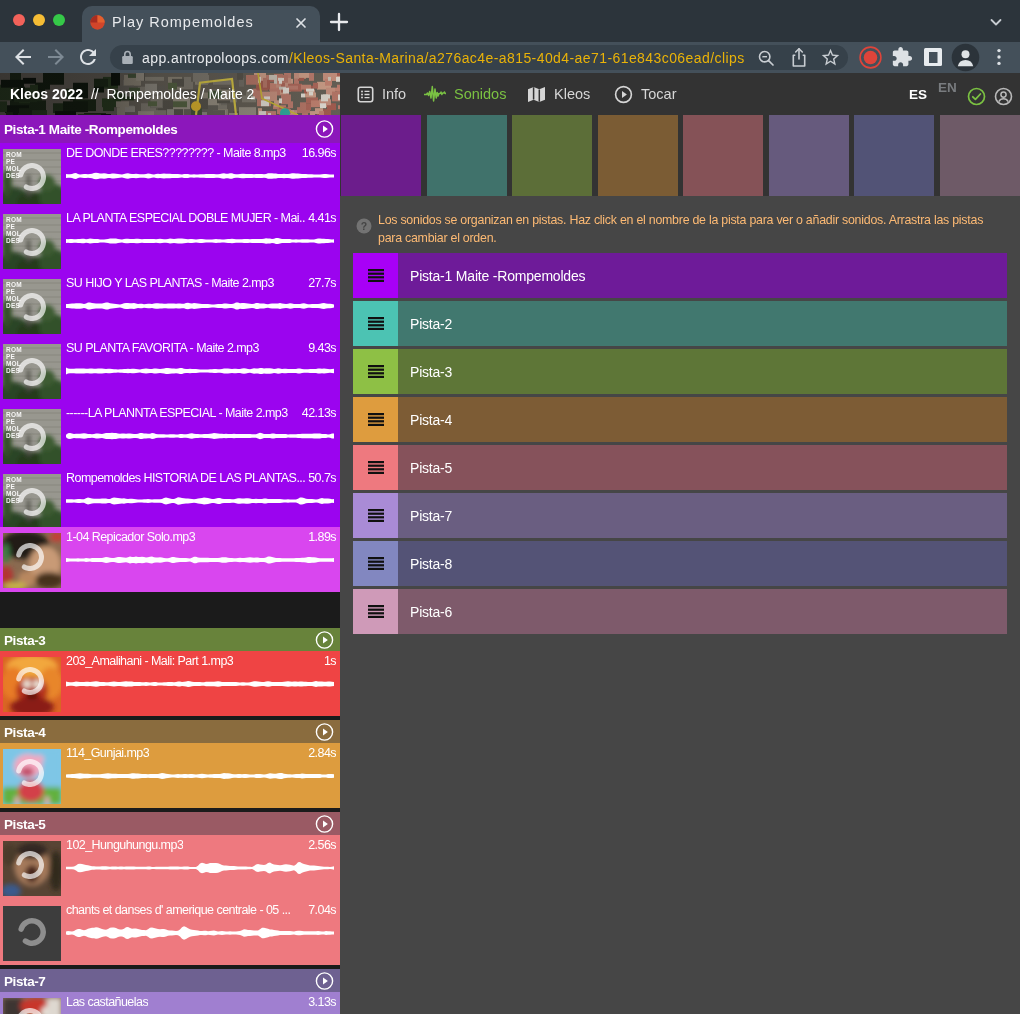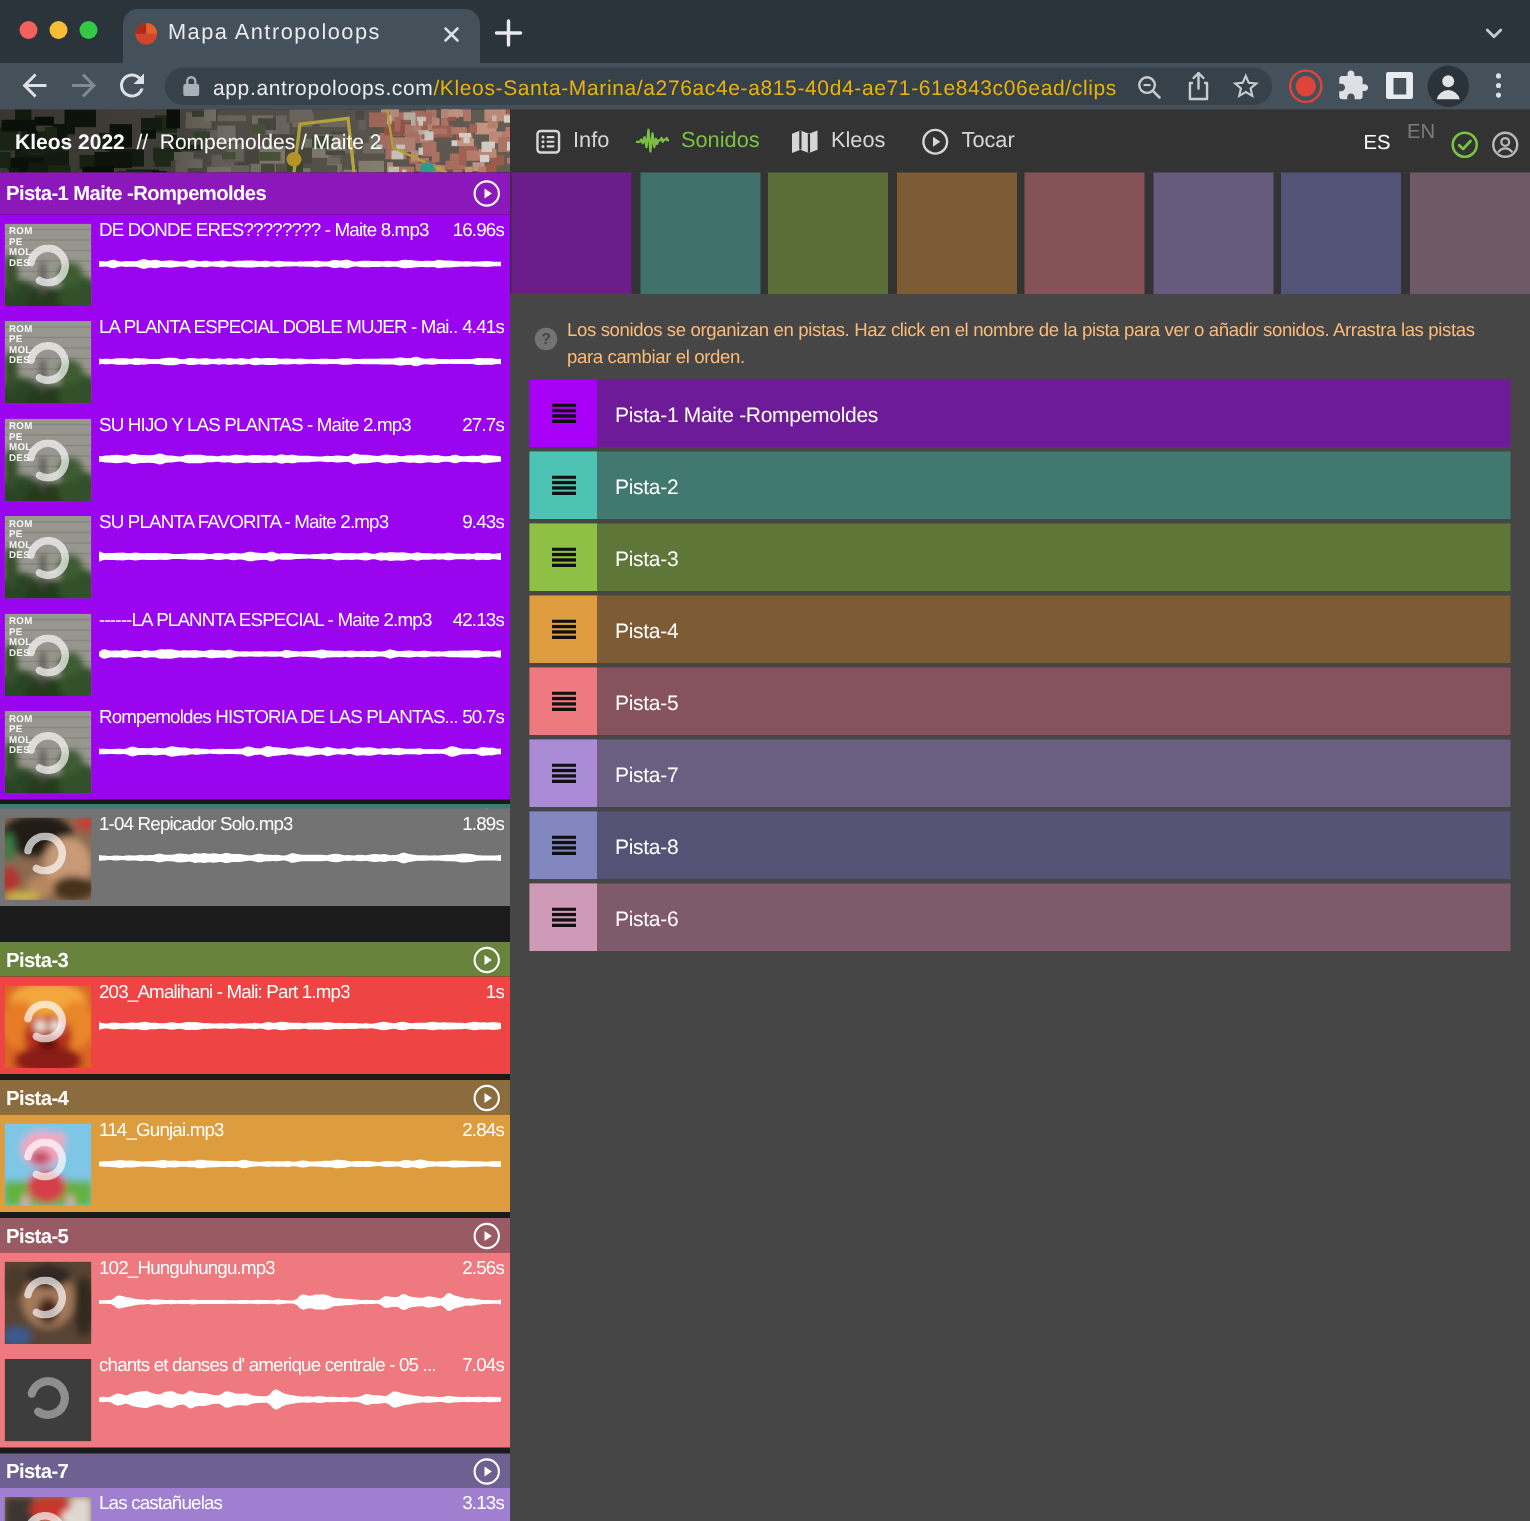--- a/index.html
+++ b/index.html
@@ -34,21 +34,21 @@
 <div id="tabstrip"></div>
 <div id="tab"></div>
 <div class="tl" style="left:13px;background:#f3625a"></div>
 <div class="tl" style="left:33px;background:#f6bd35"></div>
 <div class="tl" style="left:53px;background:#35c948"></div>
 <div class="abs" style="left:90px;top:15px"><svg width="15" height="15" viewBox="0 0 15 15">
       <circle cx="7.5" cy="7.5" r="7.2" fill="#d2452a"></circle>
       <path d="M7.5 .3 A7.2 7.2 0 0 0 .3 7.5 L7.5 7.5 Z" fill="#a82c20"></path>
       <path d="M14.7 7.5 A7.2 7.2 0 0 0 7.5 .3 L7.5 7.5 Z" fill="#e4602e"></path>
     </svg></div>
-<div class="abs" style="left:112px;top:14px;color:#e8eaed;font-size:14.5px;letter-spacing:1px">Mapa Antropoloops</div>
+<div class="abs" style="left:112px;top:14px;color:#e8eaed;font-size:14.5px;letter-spacing:1px">Play Rompemoldes</div>
 <div class="abs" style="left:294px;top:16px"><svg width="14" height="14" viewBox="0 0 14 14">
       <path d="M3 3 L11 11 M11 3 L3 11" stroke="#dde1e5" stroke-width="1.7" stroke-linecap="round"></path>
     </svg></div>
 <div class="abs" style="left:327px;top:10px"><svg width="24" height="24" viewBox="0 0 24 24">
       <path d="M12 4 V20 M4 12 H20" stroke="#e8eaed" stroke-width="2.3" stroke-linecap="round"></path>
     </svg></div>
 <div class="abs" style="left:988px;top:14px"><svg width="16" height="16" viewBox="0 0 16 16">
       <path d="M3.5 6 L8 10.5 L12.5 6" fill="none" stroke="#c7ccd1" stroke-width="1.8" stroke-linecap="round" stroke-linejoin="round"></path>
     </svg></div>
 
@@ -365,22 +365,22 @@
     </svg>
     <span>Kleos</span>
   </div>
 <div class="navitem" style="left:614px">
     <svg width="19" height="19" viewBox="0 0 19 19">
       <circle cx="9.5" cy="9.5" r="7.9" fill="none" stroke="#d6d6d6" stroke-width="1.6"></circle>
       <path d="M8.0 6.1 L12.9 9.5 L8.0 12.9 Z" fill="#d6d6d6"></path>
     </svg>
     <span>Tocar</span>
   </div>
-<div class="abs" style="left:909px;top:73px;height:42px;display:flex;align-items:center;font-size:13.5px;font-weight:normal;color:#fff">ES</div>
-<div class="abs" style="left:938px;top:73px;height:28px;display:flex;align-items:center;font-size:13.5px;font-weight:normal;color:#797c7f">EN</div>
+<div class="abs" style="left:909px;top:73px;height:42px;display:flex;align-items:center;font-size:13.5px;font-weight:bold;color:#fff">ES</div>
+<div class="abs" style="left:938px;top:73px;height:28px;display:flex;align-items:center;font-size:13.5px;font-weight:bold;color:#797c7f">EN</div>
 <div class="abs" style="left:967px;top:87px"><svg width="19" height="19" viewBox="0 0 19 19">
       <circle cx="9.5" cy="9.5" r="8" fill="none" stroke="#7bc242" stroke-width="1.7"></circle>
       <path d="M5.8 9.8 L8.4 12.3 L13.4 7.0" fill="none" stroke="#7bc242" stroke-width="1.8" stroke-linecap="round" stroke-linejoin="round"></path>
     </svg></div>
 <div class="abs" style="left:994px;top:87px"><svg width="19" height="19" viewBox="0 0 19 19">
       <circle cx="9.5" cy="9.5" r="8" fill="none" stroke="#b9b9b9" stroke-width="1.6"></circle>
       <circle cx="9.5" cy="7.6" r="2.6" fill="none" stroke="#b9b9b9" stroke-width="1.5"></circle>
       <path d="M4.8 14.6 a5.4 5.4 0 0 1 9.4 0" fill="none" stroke="#b9b9b9" stroke-width="1.5"></path>
     </svg></div>
 
@@ -652,21 +652,21 @@
       </div>
     </div>
   </div>
 <div class="thead" style="top:536px;height:23px;background:#3e7d74">
     <span class="tname">Pista-2</span>
     <span class="tplay"><svg width="19" height="19" viewBox="0 0 19 19">
         <circle cx="9.5" cy="9.5" r="8.1" fill="none" stroke="#fff" stroke-width="1.4"></circle>
         <path d="M8.0 6.1 L12.9 9.5 L8.0 12.9 Z" fill="#fff"></path>
       </svg></span>
   </div>
-<div class="tclips" style="top:539px;height:65px;background:#737373">
+<div class="tclips" style="top:527px;height:65px;background:#d946ef">
     <div class="clip">
       <div class="thumb">
         <svg width="58" height="55" viewBox="0 0 58 55" style="position:absolute;left:0;top:0">
           <rect width="58" height="55" fill="#8a6a50"></rect>
           <g filter="url(#bl)">
             <ellipse cx="22" cy="12" rx="24" ry="14" fill="#241d17"></ellipse>
             <ellipse cx="42" cy="31" rx="16" ry="18" fill="#c89a76"></ellipse>
             <ellipse cx="46" cy="47" rx="14" ry="8" fill="#47331f"></ellipse>
             <ellipse cx="24" cy="46" rx="9" ry="8" fill="#b8875f"></ellipse>
             <ellipse cx="3" cy="42" rx="7" ry="9" fill="#b23530"></ellipse>

